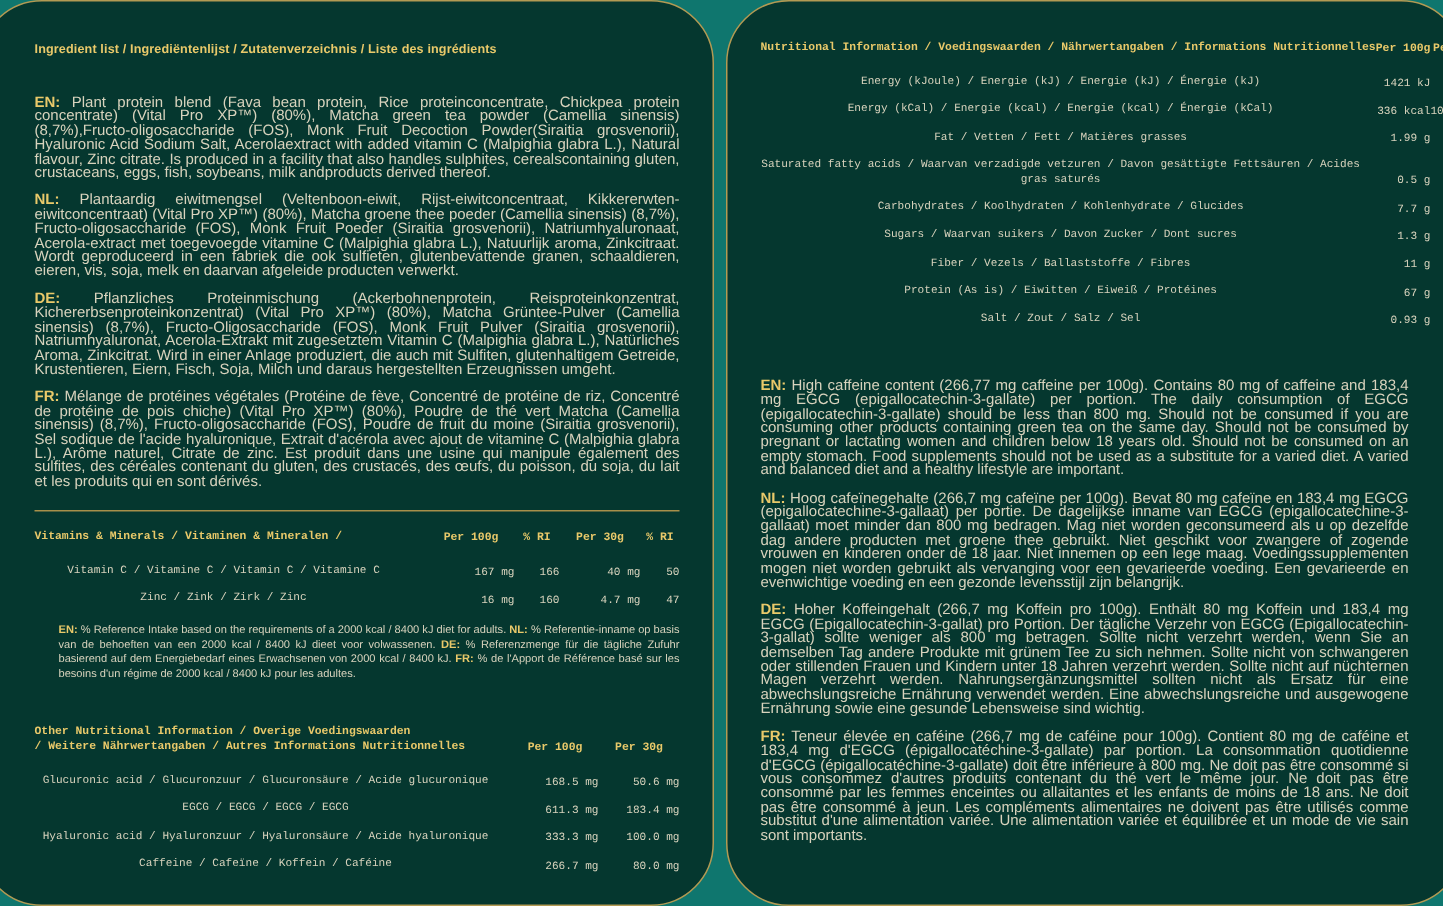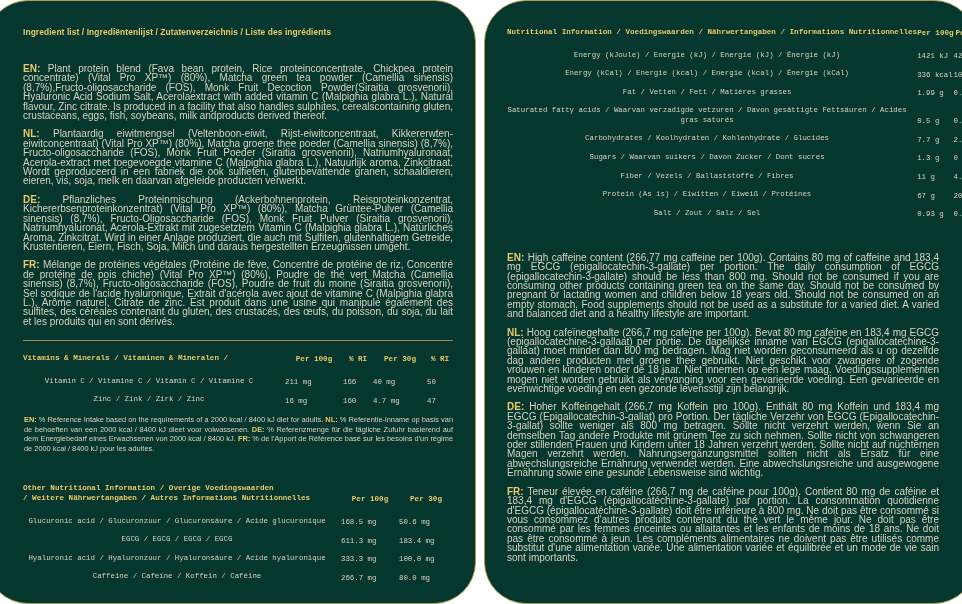--- a/index.html
+++ b/index.html
@@ -11,21 +11,21 @@
     width: 962px;
     height: 604px;
     overflow: hidden;
     font-family: "Liberation Sans", sans-serif;
     color: #e8e2cf;
   }
   .page {
     position: relative;
     width: 962px;
     height: 604px;
-    background: #ffffff;
+    background: #0f766e;
     display: flex;
     box-sizing: border-box;
   }
   .panel {
     position: relative;
     box-sizing: border-box;
     border: 1.2px solid #b39a53;
     background: #05372f;
     overflow: hidden;
   }
@@ -91,39 +91,40 @@
     vertical-align: bottom;
     white-space: nowrap;
   }
   table.nt th.lbl {
     text-align: left;
     line-height: 10px;
   }
   table.nt td {
     padding: 4.6px 0;
     vertical-align: bottom;
+    text-align: right;
     white-space: nowrap;
   }
   table.nt td.lbl {
     text-align: center;
     line-height: 9.4px;
     white-space: normal;
     padding-right: 10px;
   }
   .c100 { width: 58px; }
   .c30  { width: 54px; }
   .cri  { width: 30px; }
   .cri2 { width: 26px; }
 
   .note {
     font-size: 7.4px;
     line-height: 9.4px;
     color: #d8d3bd;
     text-align: justify;
-    margin: 6px 0 0 1px;
+    margin: 6px 0 0 16px;
   }
   .gap-lg { height: 30px; }
   .gap-sm { height: 12px; }
 </style>
 </head>
 <body>
 
 <div class="page">
 
   <section class="panel panel-left">
@@ -149,21 +150,21 @@
             <th class="lbl">Vitamins &amp; Minerals / Vitaminen &amp; Mineralen /</th>
             <th class="c100">Per 100g</th>
             <th class="cri">% RI</th>
             <th class="c30">Per 30g</th>
             <th class="cri2">% RI</th>
           </tr>
         </thead>
         <tbody>
           <tr>
             <td class="lbl">Vitamin C / Vitamine C / Vitamin C / Vitamine C</td>
-            <td>211 mg</td>
+            <td>167 mg</td>
             <td>166</td>
             <td>40 mg</td>
             <td>50</td>
           </tr>
           <tr>
             <td class="lbl">Zinc / Zink / Zirk / Zinc</td>
             <td>16 mg</td>
             <td>160</td>
             <td>4.7 mg</td>
             <td>47</td>

